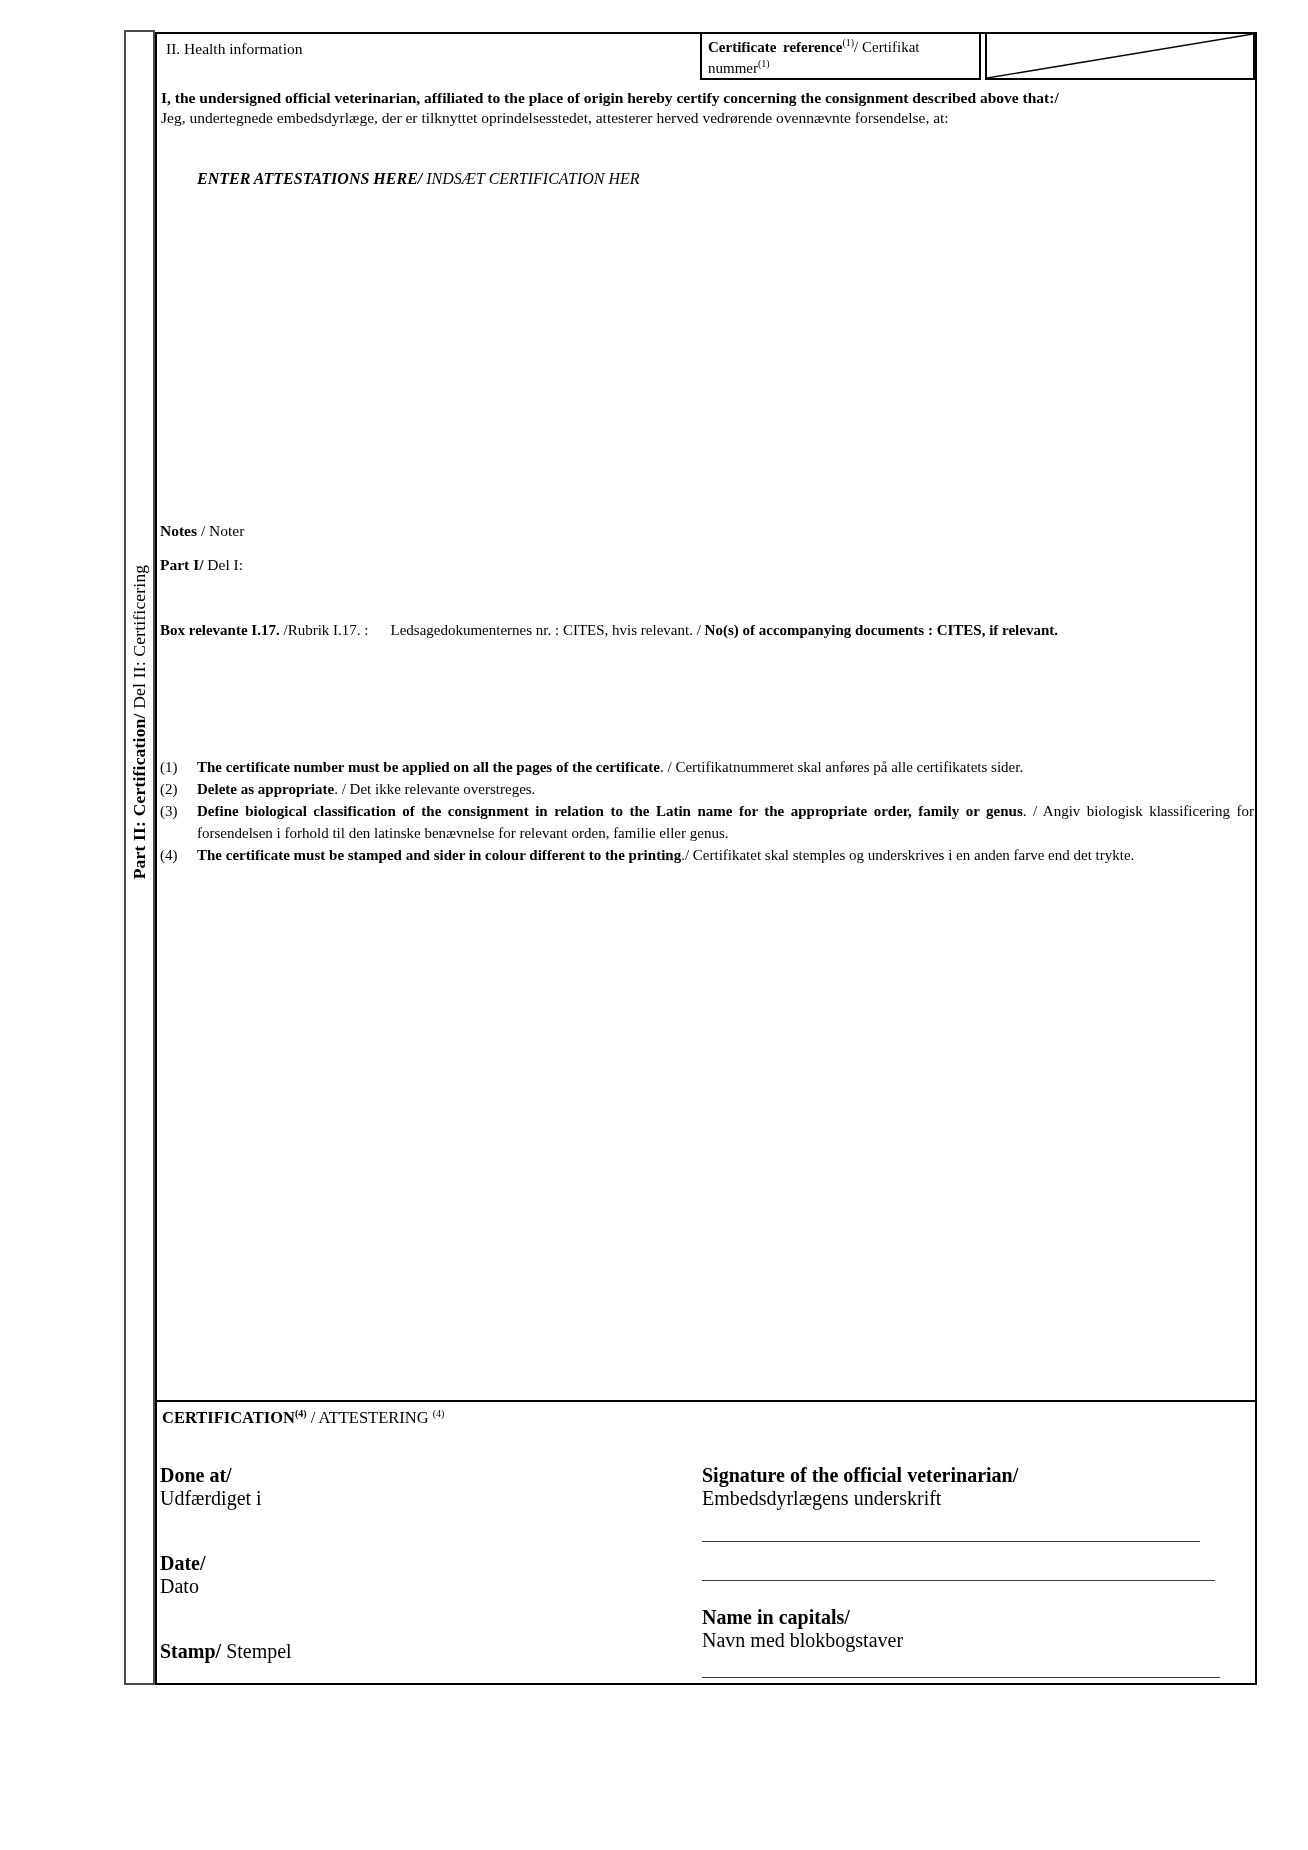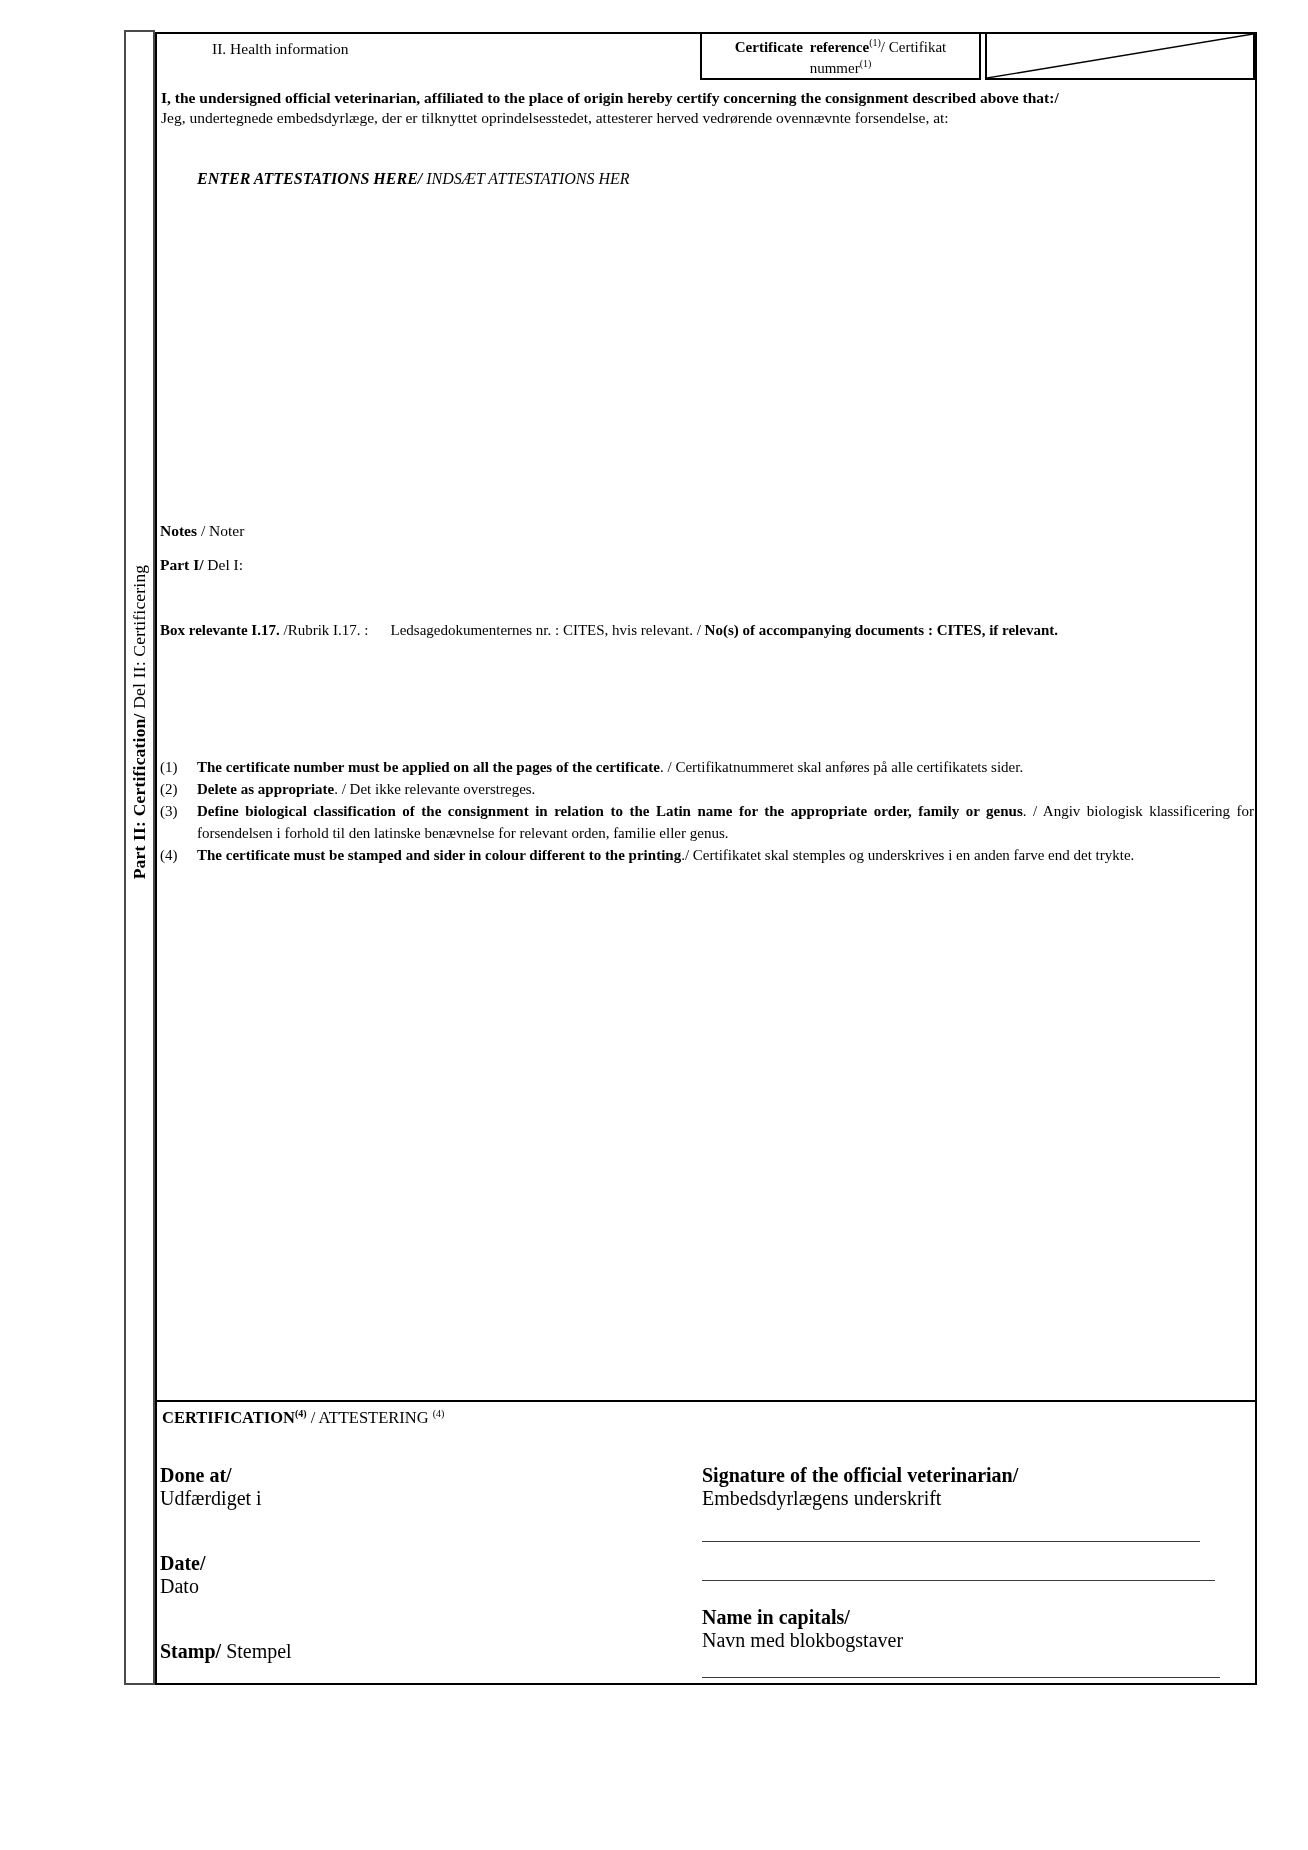--- a/index.html
+++ b/index.html
@@ -14,25 +14,25 @@
     border:2px solid #4a4a4a; background:#fff;
   }
   .sidebar-text{
     left:139px; top:722px; transform:translate(-50%,-50%) rotate(-90deg);
     white-space:nowrap; font-size:17.5px; letter-spacing:.2px;
   }
   .mainbox{
     left:155px; top:32px; width:1098px; height:1649px;
     border:2px solid #000; background:#fff;
   }
-  .hdr-label{left:166px; top:40px; font-size:15.5px;margin-left:46px;}
+  .hdr-label{left:166px; top:40px; font-size:15.5px;}
   .certref-cell{
     left:700px; top:32px; width:281px; height:48px;
     border:2px solid #000; background:#fff; padding:3px 6px;
-    font-size:15px; line-height:21px; box-sizing:border-box;text-align:center;
+    font-size:15px; line-height:21px; box-sizing:border-box;
   }
   .diag-cell{
     left:985px; top:32px; width:270px; height:48px;
     border:2px solid #000; background:#fff; box-sizing:border-box;
   }
   .diag-cell svg{display:block; width:100%; height:100%;}
   .intro{left:161px; top:88px; width:1090px; font-size:15.5px; line-height:19.5px;}
   .intro .l1{white-space:nowrap;}
   .attest{left:197px; top:170px; font-size:16px; font-style:italic;}
   .notes-title{left:160px; top:522px; font-size:15.5px; }
@@ -78,21 +78,21 @@
       <line x1="0" y1="44" x2="266" y2="0" stroke="#000" stroke-width="1.4"></line>
     </svg>
   </div>
 
   <div class="abs intro">
     <div class="l1"><b>I, the undersigned official veterinarian, affiliated to the place of origin hereby certify concerning the consignment described above that:/</b></div>
     <div><span>Jeg, undertegnede embedsdyrlæge, der er tilknyttet oprindelsesstedet, attesterer herved vedrørende ovennævnte forsendelse, at:</span></div>
   </div>
 
   <div class="abs attest">
-    <b>ENTER ATTESTATIONS HERE/</b><span> INDSÆT ATTESTATIONS HER</span>
+    <b>ENTER ATTESTATIONS HERE/</b><span> INDSÆT CERTIFICATION HER</span>
   </div>
 
   <div class="abs notes-title">
     <b>Notes</b><span> / Noter</span>
   </div>
 
   <div class="abs part1">
     <b>Part I/</b><span> Del I:</span>
   </div>
 

